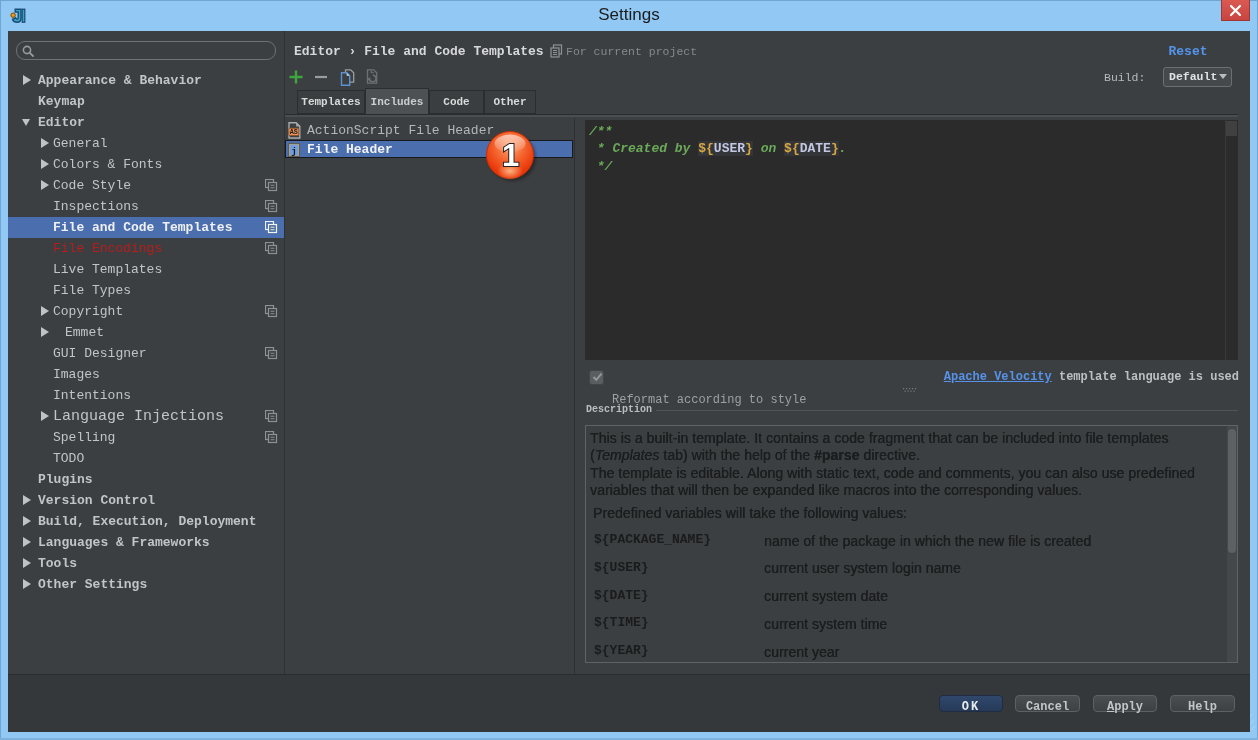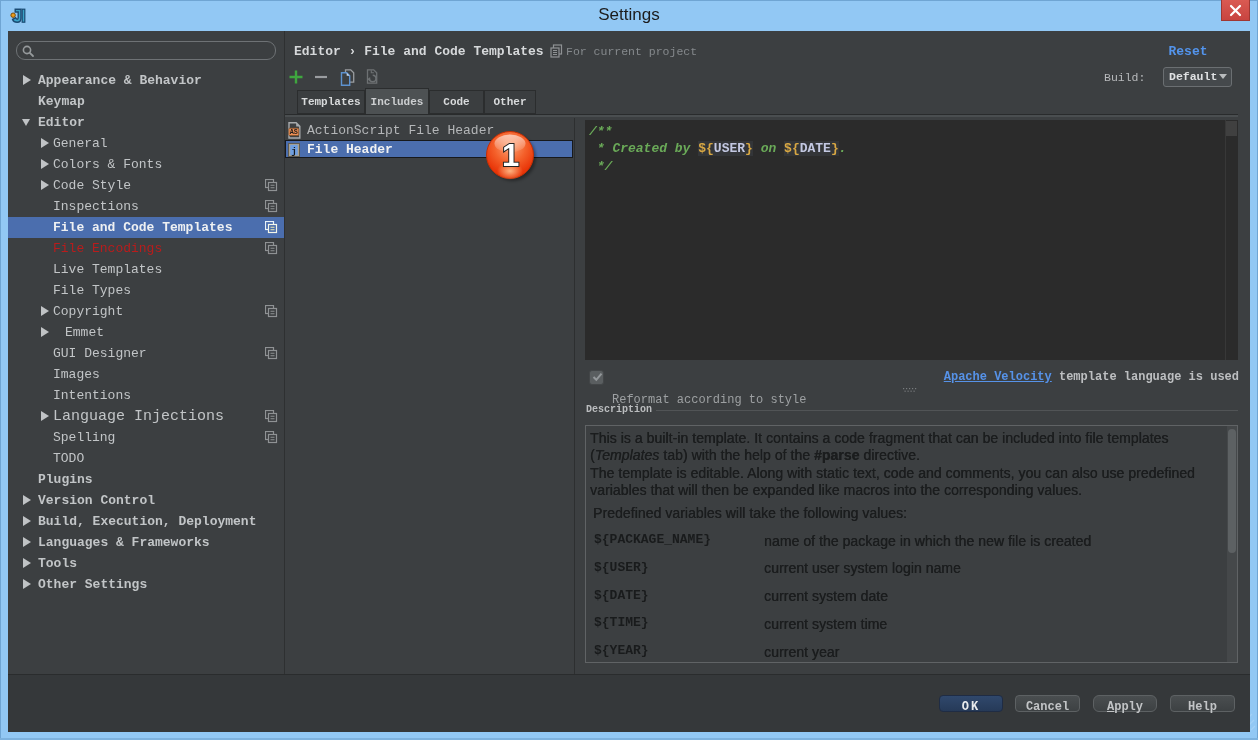--- a/index.html
+++ b/index.html
@@ -266,14 +266,14 @@
     <div class="abs sans" style="left:764px;top:615.9px;font-size:14px;letter-spacing:0.05px;color:#1b1d1e;text-shadow:0.35px 0 0 #1b1d1e;white-space:pre;">current system time</div>
     <div class="abs mono" style="left:594px;top:643.2px;font-size:13px;font-weight:bold;color:#191b1c;white-space:pre;">${YEAR}</div>
     <div class="abs sans" style="left:764px;top:643.7px;font-size:14px;letter-spacing:0.05px;color:#1b1d1e;text-shadow:0.35px 0 0 #1b1d1e;white-space:pre;">current year</div>
   </div>
 
 <div class="abs" style="left:1227px;top:426px;width:10px;height:236px;background:#45484a;"></div>
 <div class="abs" style="left:1228px;top:429px;width:8px;height:124px;background:#5d6163;border-radius:4px;"></div>
 
 <div class="btn" style="left:939px;width:64px;background:linear-gradient(#30486c,#263a58);border-color:#1f2c44;color:#e8eaec;letter-spacing:2px;">OK</div>
 <div class="btn" style="left:1015px;width:65px;">Cancel</div>
-<div class="btn" style="left:1093px;width:64px;border-radius:6px;"><u>A</u>pply</div>
+<div class="btn" style="left:1093px;width:64px;"><u>A</u>pply</div>
 <div class="btn" style="left:1170px;width:65px;">Help</div>
 
 </body></html>

